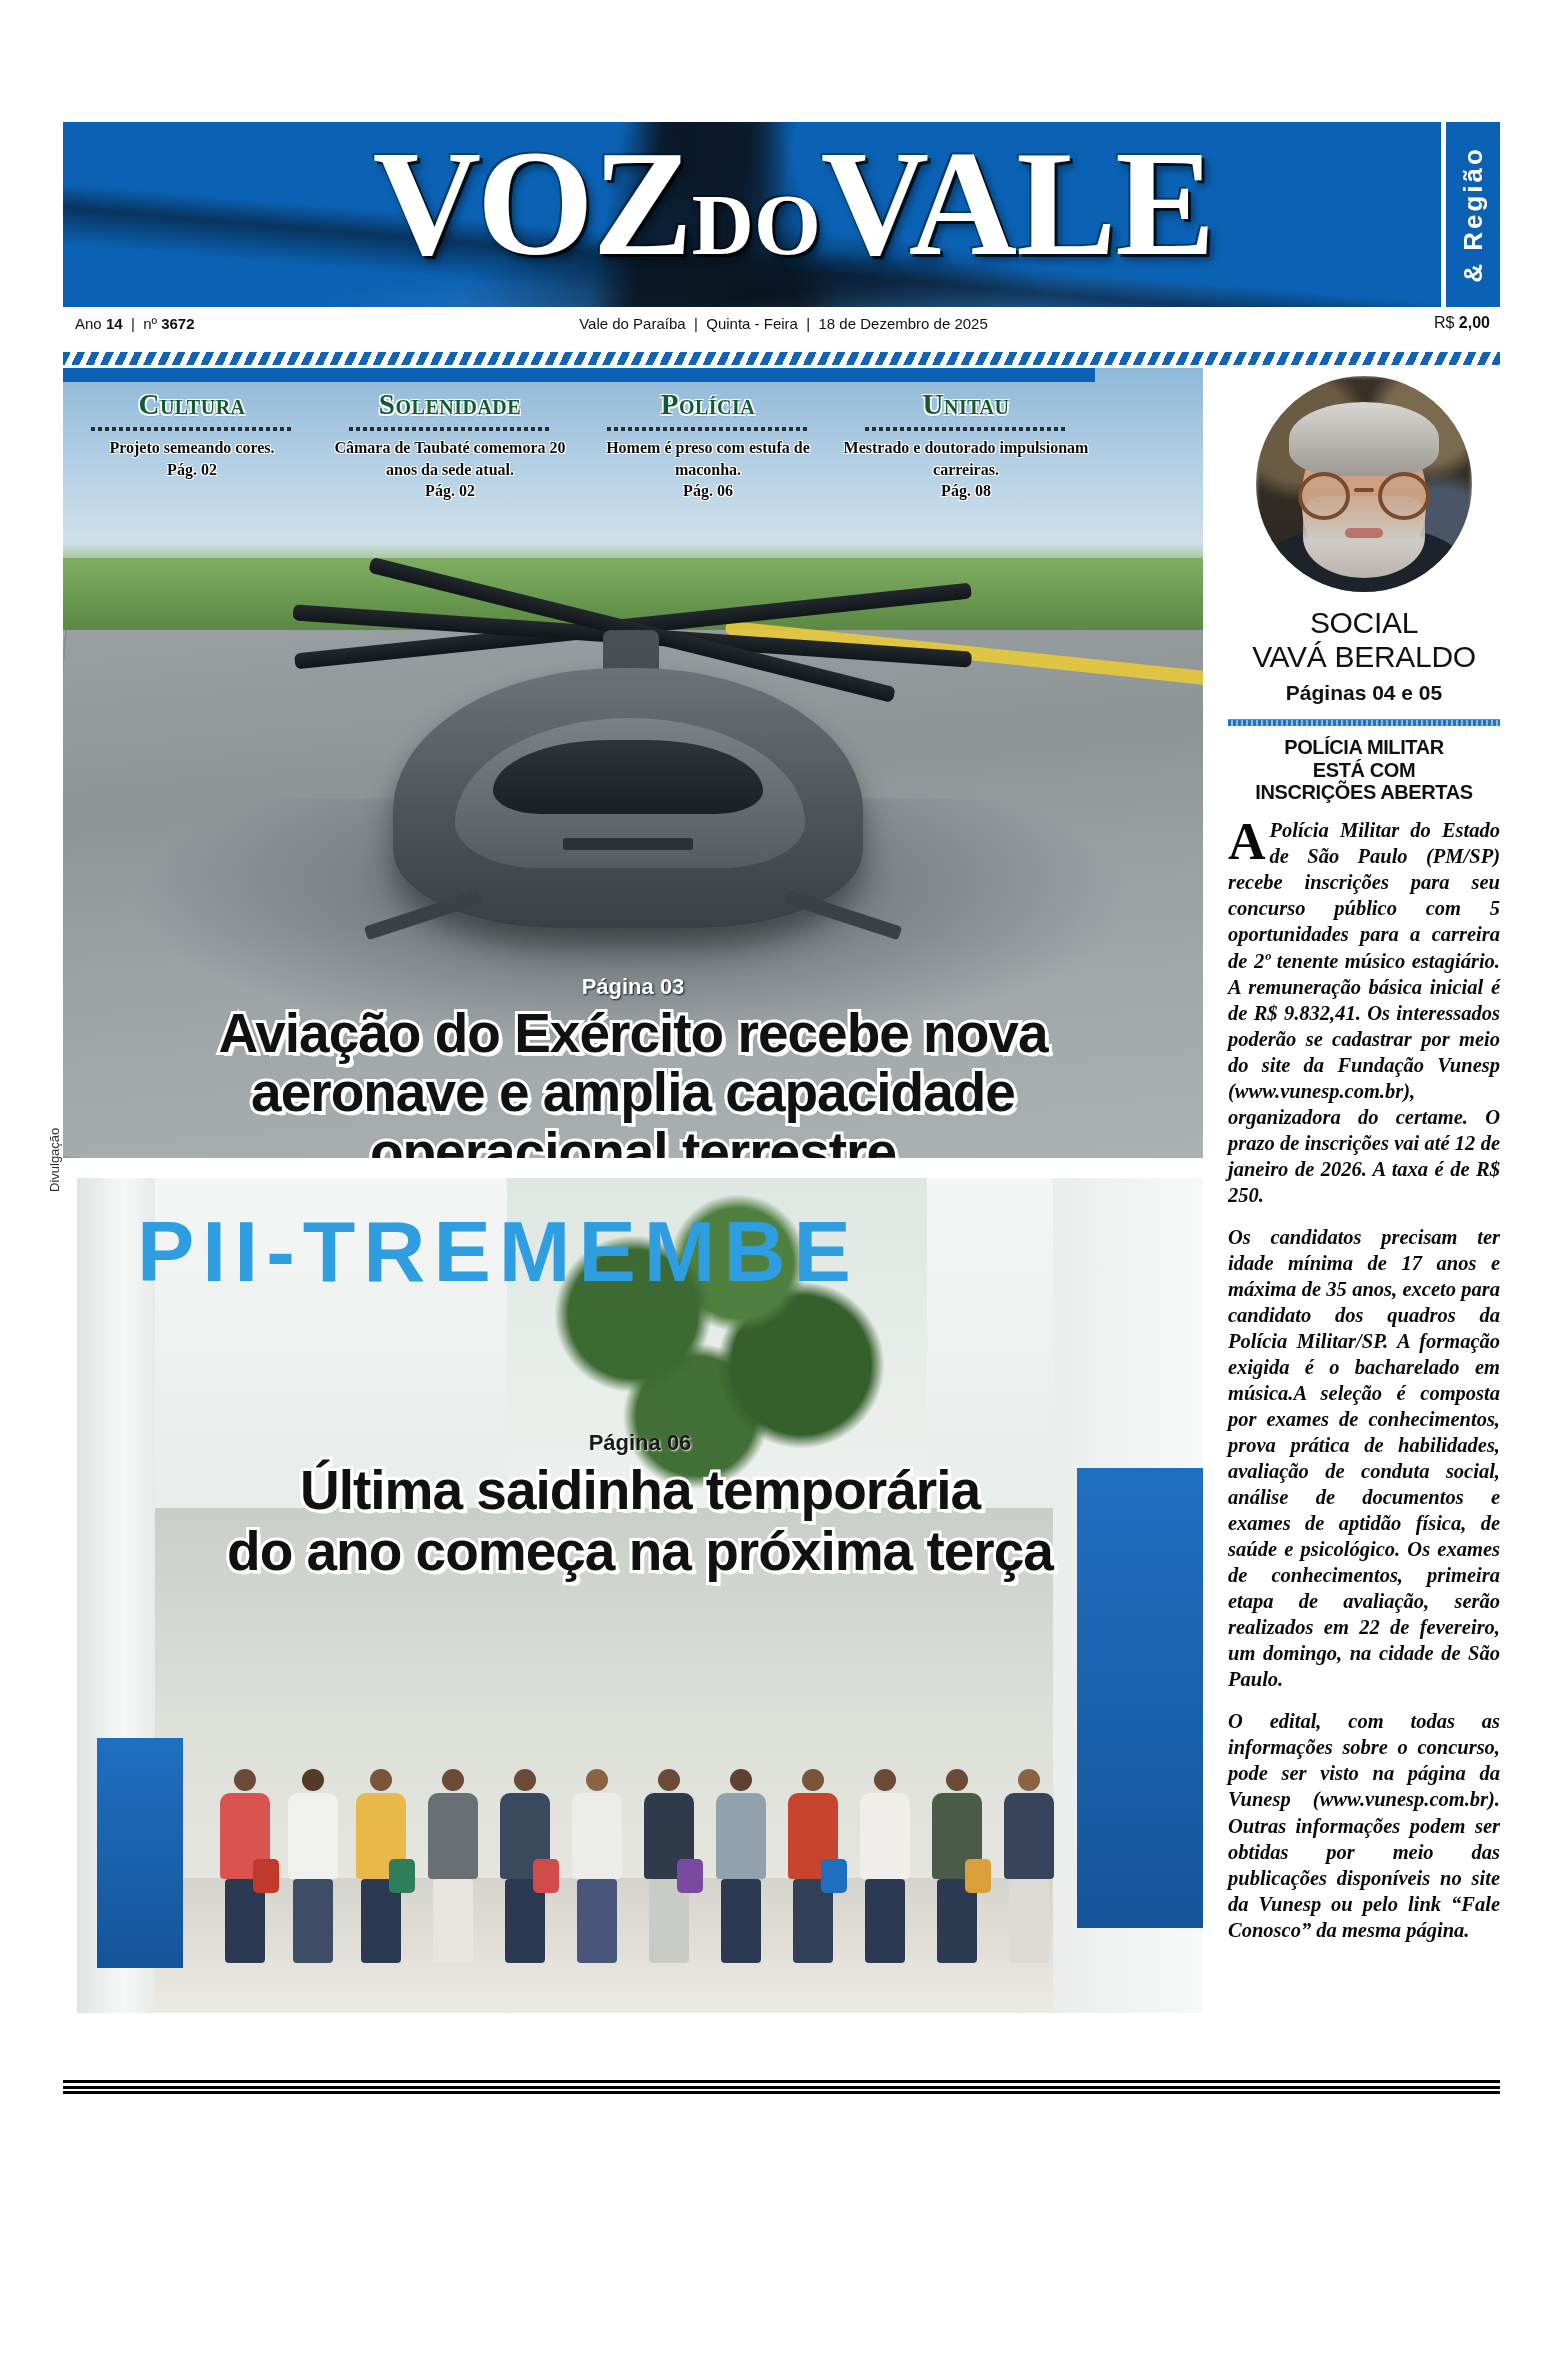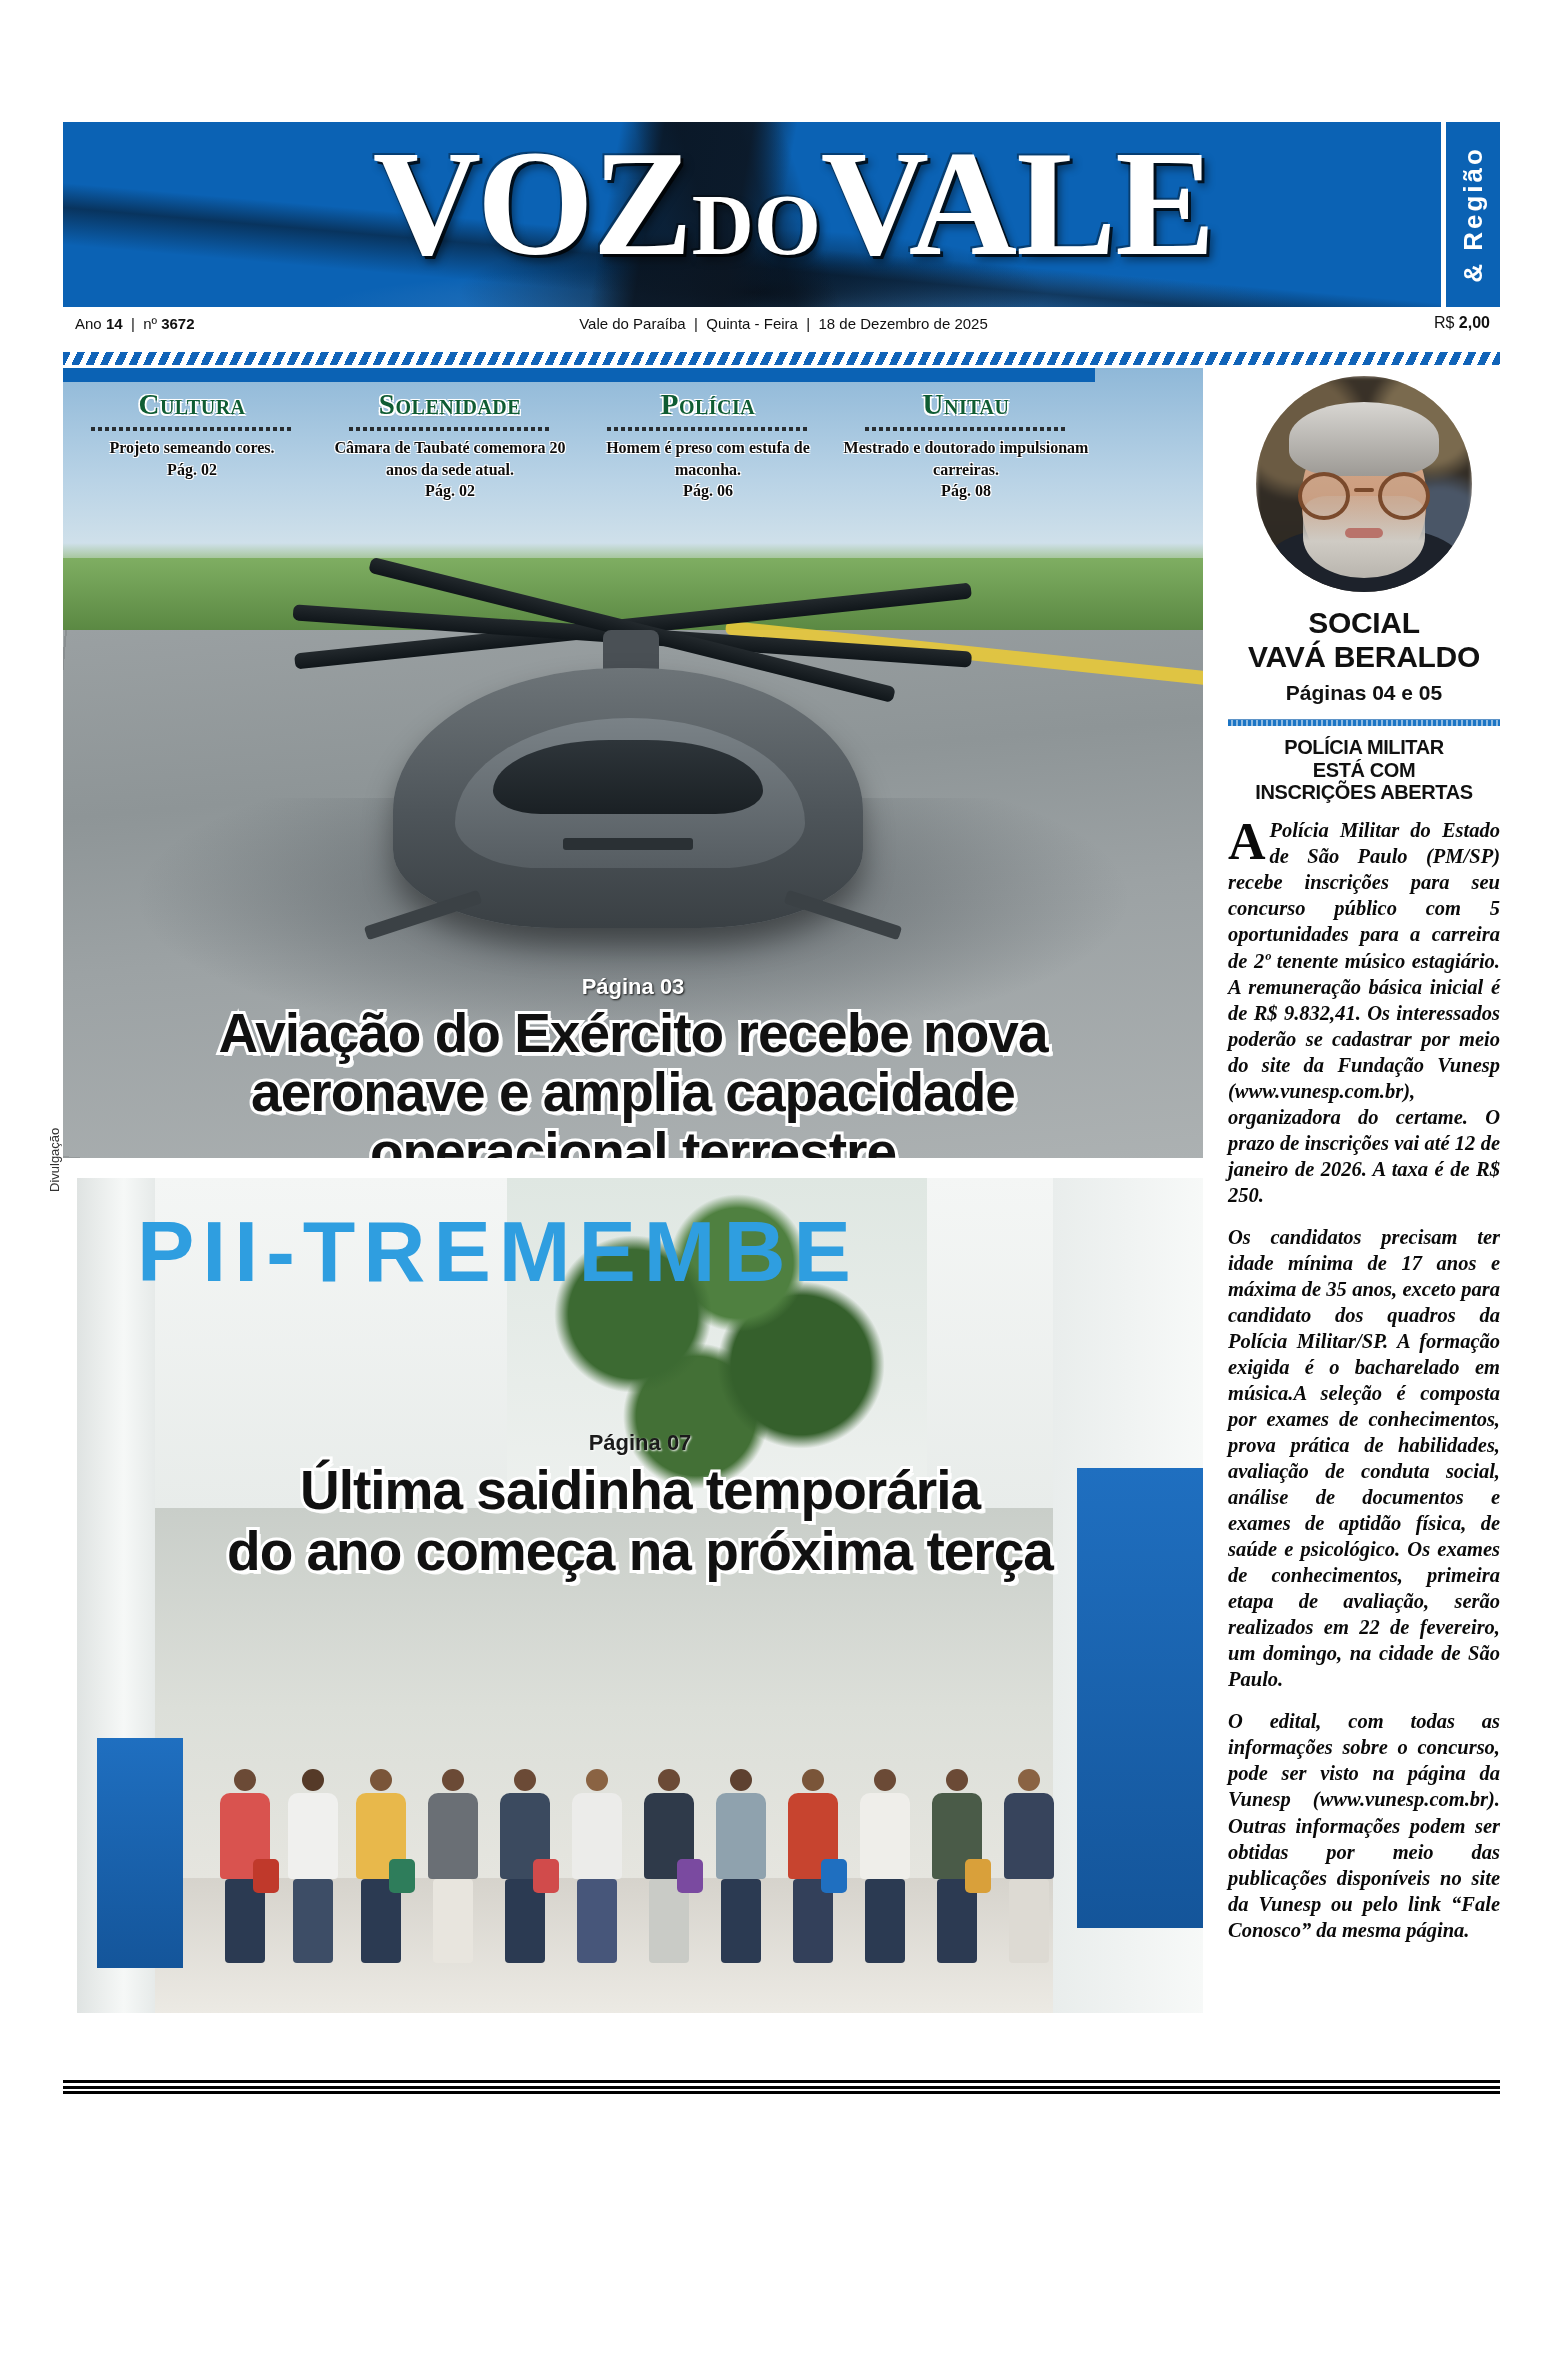--- a/index.html
+++ b/index.html
@@ -330,21 +330,21 @@
     position:absolute;top:112px;left:50%;transform:translateX(-50%);
     width:20px;height:4px;background:#7a4a2c;border-radius:2px;
   }
   .portrait .mouth{
     position:absolute;top:152px;left:50%;transform:translateX(-50%);
     width:38px;height:10px;border-radius:6px;background:#b9736a;
   }
 
   .rail h2.social{
     margin:14px 0 0;text-align:center;
-    font-weight:700;font-size:30px;line-height:1.12;color:#111;letter-spacing:-.3px;
+    font-weight:400;font-size:30px;line-height:1.12;color:#111;letter-spacing:-.3px;
   }
   .rail .paginas{
     text-align:center;font-weight:700;font-size:21px;color:#111;margin-top:8px;
   }
   .rail .hr-blue{
     margin:14px 0 10px;height:6px;width:100%;
     background:repeating-linear-gradient(90deg,#1b74c4 0 3px,#8cb9e0 3px 5px);
     border-top:1px solid #5f95c9;
   }
   .rail h3.artigo{
@@ -543,21 +543,21 @@
             <div class="legs" style="background:#2c3a52"></div>
             <div class="bag" style="background:#d9a03a"></div>
           </div>
         <div class="p" style="left:804px;">
             <div class="head" style="background:#8a6343"></div>
             <div class="torso" style="background:#37445c"></div>
             <div class="legs" style="background:#dddad3"></div>
           </div>
       </div>
 
-      <div class="pagina-tag2">Página 07</div>
+      <div class="pagina-tag2">Página 06</div>
       <div class="hero2-headline">
         <div>Última saidinha temporária</div>
         <div>do ano começa na próxima terça</div>
       </div>
     </div>
   </div>
 
   <div class="rail">
 
     <div class="portrait">

